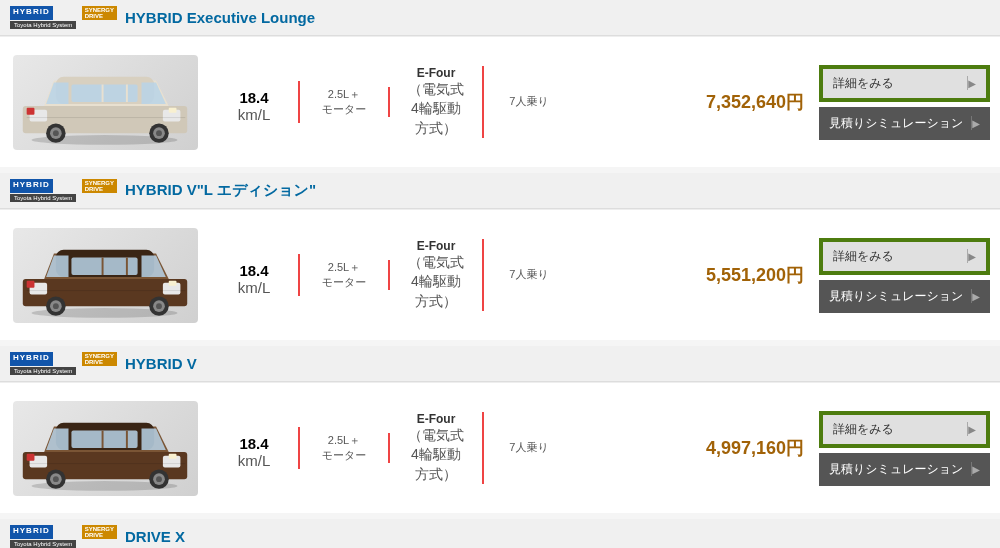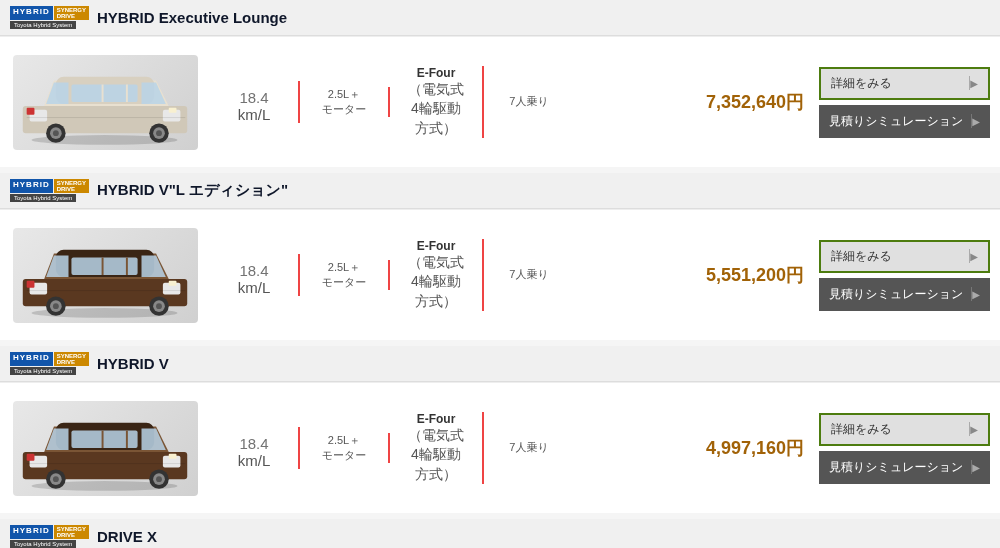--- a/index.html
+++ b/index.html
@@ -26,26 +26,27 @@
 
     .badge-wrapper {
       display: flex;
       flex-direction: column;
       align-items: flex-start;
       margin-right: 8px;
     }
 
     .badge-top {
       display: flex;
+      gap: 28px;
     }
 
     .section-title {
       font-size: 15px;
       font-weight: bold;
-      color: #0f172a;
+      color: #0369a1;
     }
 
     .car-row {
       display: flex;
       align-items: center;
       padding: 15px 10px;
       border-top: 1px solid #eee;
     }
 
     .car-image {
@@ -91,22 +92,22 @@
       border-right: 2px solid #ef4444;
       min-width: 90px;
     }
 
     .spec-item:last-child {
       border-right: none;
     }
 
     .spec-value {
       font-size: 15px;
-      font-weight: normal;
-      color: #737373;
+      font-weight: bold;
+      color: #000000;
       margin-top: 8px;
     }
 
     .spec-unit {
       font-size: 15px;
       color: #555;
     }
 
     .spec-sub {
       font-size: 11px;
@@ -145,21 +146,21 @@
       flex-direction: column;
       gap: 5px;
       min-width: 155px;
     }
 
     .btn-detail {
       display: flex;
       align-items: center;
       justify-content: space-between;
       background: #e0e0e0;
-      border: 2px solid #4d7c0f;
+      border: 4px solid #4d7c0f;
       padding: 6px 10px;
       font-size: 12px;
       color: #333;
       cursor: pointer;
       text-decoration: none;
     }
 
     .btn-simulation {
       display: flex;
       align-items: center;

